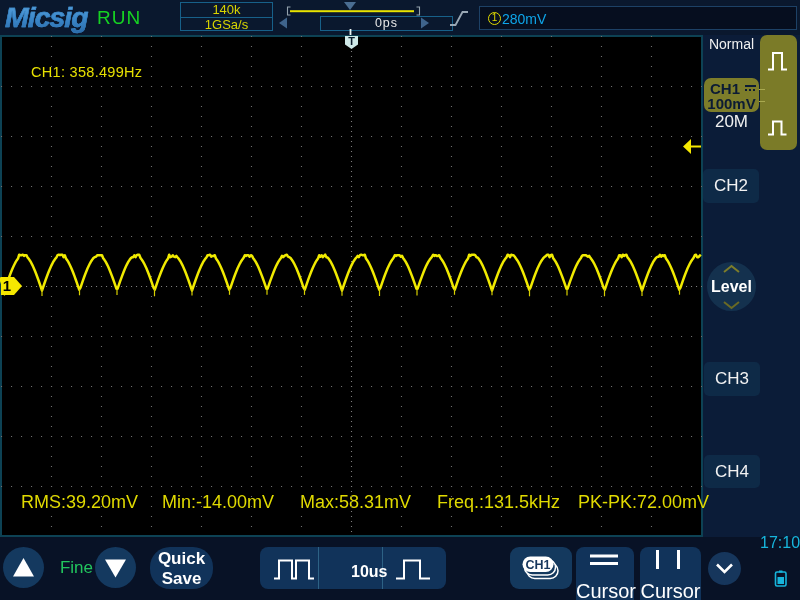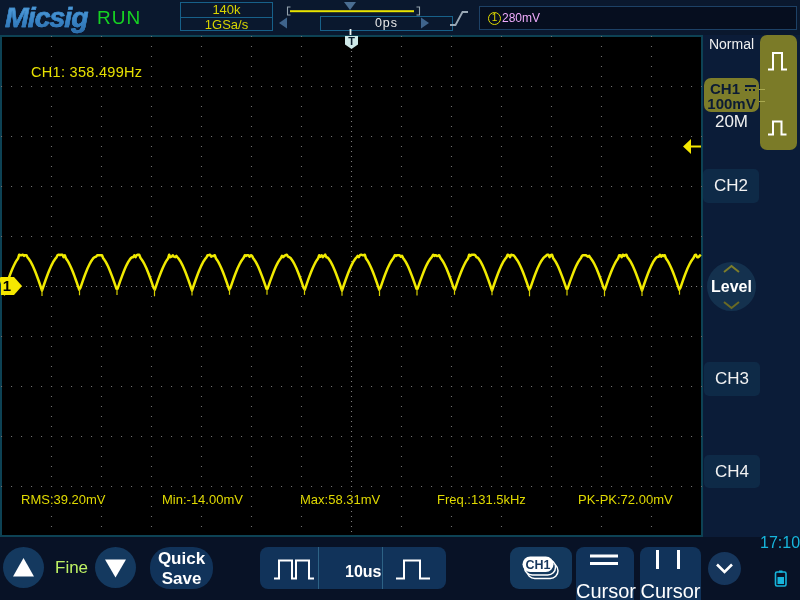--- a/index.html
+++ b/index.html
@@ -16,21 +16,21 @@
   background:linear-gradient(180deg,#5ea8e0 0%,#3a86c8 55%,#2a6aa8 100%);
   -webkit-background-clip:text; background-clip:text; color:transparent;
   letter-spacing:-1px; -webkit-text-stroke:0.5px #3a86c8; }
 #run { left:97px; top:7px; font-size:19px; color:#16d222; letter-spacing:1px; }
 #acqbox { left:180px; top:2px; width:93px; height:29px; border:1px solid #176089; }
 #acqbox .row { width:100%; height:14px; text-align:center; font-size:13px; line-height:14px; color:#d8d400; }
 #acqbox .row + .row { border-top:1px solid #176089; height:13px; line-height:13px; }
 #zerops { left:288px; top:16px; width:133px; height:15px; border:1px solid #176089;
   text-align:center; font-size:12.5px; line-height:13px; color:#e8e8e8; letter-spacing:1px;margin-left:32px; }
 #trigbox { left:479px; top:6px; width:318px; height:24px; border:1px solid #1d4166; background:#060e1f; }
-#trigbox .t { position:absolute; left:22px; top:4px; font-size:12px; color:#f0abfc; }
+#trigbox .t { position:absolute; left:22px; top:4px; font-size:14px; color:#0ea5e9; }
 #trigbox .circ1 { position:absolute; left:8px; top:4.5px; width:13px; height:13px;
   border:1.3px solid #e0da00; border-radius:50%; color:#e0da00; font-size:10px;
   line-height:10.5px; text-align:center; }
 
 
 #normal { left:703px; top:36px; width:57px; height:16px; text-align:center; font-size:14px; color:#f0f0f0; }
 #ch1btn { left:704px; top:78px; width:55px; height:34px; background:#7d7d2a; border-radius:7px;
   color:#0c1b34; font-weight:bold; font-size:15px; text-align:center; }
 #ch1btn .l1 { position:absolute; left:6px; top:2px; }
 #ch1btn .l2 { position:absolute; left:0; top:17px; width:100%; }
@@ -45,27 +45,27 @@
 .chbtn { width:56px; background:#0e2a47; border-radius:5px; color:#f2f2f2;
   font-size:17px; text-align:center; }
 #ch2 { left:703px; top:169px; height:34px; line-height:34px; }
 #ch3 { left:704px; top:362px; height:34px; line-height:34px; }
 #ch4 { left:704px; top:455px; height:33px; line-height:33px; }
 #level { left:707px; top:262px; width:49px; height:49px; border-radius:50%; background:#14314e;
   color:#fff; font-weight:bold; font-size:16px; text-align:center; line-height:49px; }
 
 
 #freq { left:31px; top:64px; font-size:14.5px; color:#e6e000; letter-spacing:0.3px; }
-.meas { top:492px; font-size:13px; color:#e0da00; }
+.meas { top:492px; font-size:18px; color:#e0da00; }
 
 
 .circlebtn { width:41px; height:41px; border-radius:50%; background:#14395f; }
 #upbtn { left:3px; top:547px; }
 #downbtn { left:95px; top:547px; }
-#fine { left:55px; top:558px; width:38px; height:18px; font-size:17px; color:#bef264; }
+#fine { left:55px; top:558px; width:38px; height:18px; font-size:17px; color:#22c55e;text-align:right; }
 #qsave { left:150px; top:547px; width:63px; height:42px; background:#11335a; border-radius:20px;
   color:#fff; font-weight:bold; font-size:17px; text-align:center; line-height:19.5px; padding-top:2px; }
 #strip { left:260px; top:547px; width:186px; height:42px; background:#11335a; border-radius:8px; }
 #strip .sep { position:absolute; top:0; width:1px; height:42px; background:#2d6285; }
 #tb { left:0; top:16px; width:186px; text-align:center; font-size:16px; font-weight:bold; color:#fff; }
 #ch1b { left:510px; top:547px; width:62px; height:42px; background:#14395e; border-radius:9px; }
 .cursorbtn { top:547px; height:60px; background:#11335a; border-radius:8px; color:#fff;
   font-size:20px; text-align:center; }
 #cur1 { left:576px; width:58px; }
 #cur2 { left:640px; width:61px; }
@@ -209,21 +209,21 @@
 <div class="abs meas" style="left:437px;">Freq.:131.5kHz</div>
 <div class="abs meas" style="left:578px;text-align:center;">PK-PK:72.00mV</div>
 
 <div class="abs circlebtn" id="upbtn"></div>
 <div class="abs" id="fine">Fine</div>
 <div class="abs circlebtn" id="downbtn"></div>
 <div class="abs" id="qsave">Quick<br>Save</div>
 <div class="abs" id="strip">
     <div class="sep" style="left:58px;"></div>
     <div class="sep" style="left:122px;"></div>
-    <div class="abs" id="tb" style="left:52px;width:64px;padding-left:33px;">10us</div>
+    <div class="abs" id="tb" style="left:58px;width:64px;padding-left:33px;">10us</div>
   </div>
 <div class="abs" id="ch1b"></div>
 <div class="abs cursorbtn" id="cur1">
     <div class="txt">Cursor</div>
   </div>
 <div class="abs cursorbtn" id="cur2">
     <div class="txt">Cursor</div>
   </div>
 <div class="abs" id="chev"></div>
 <div class="abs" id="time">17:10</div>

